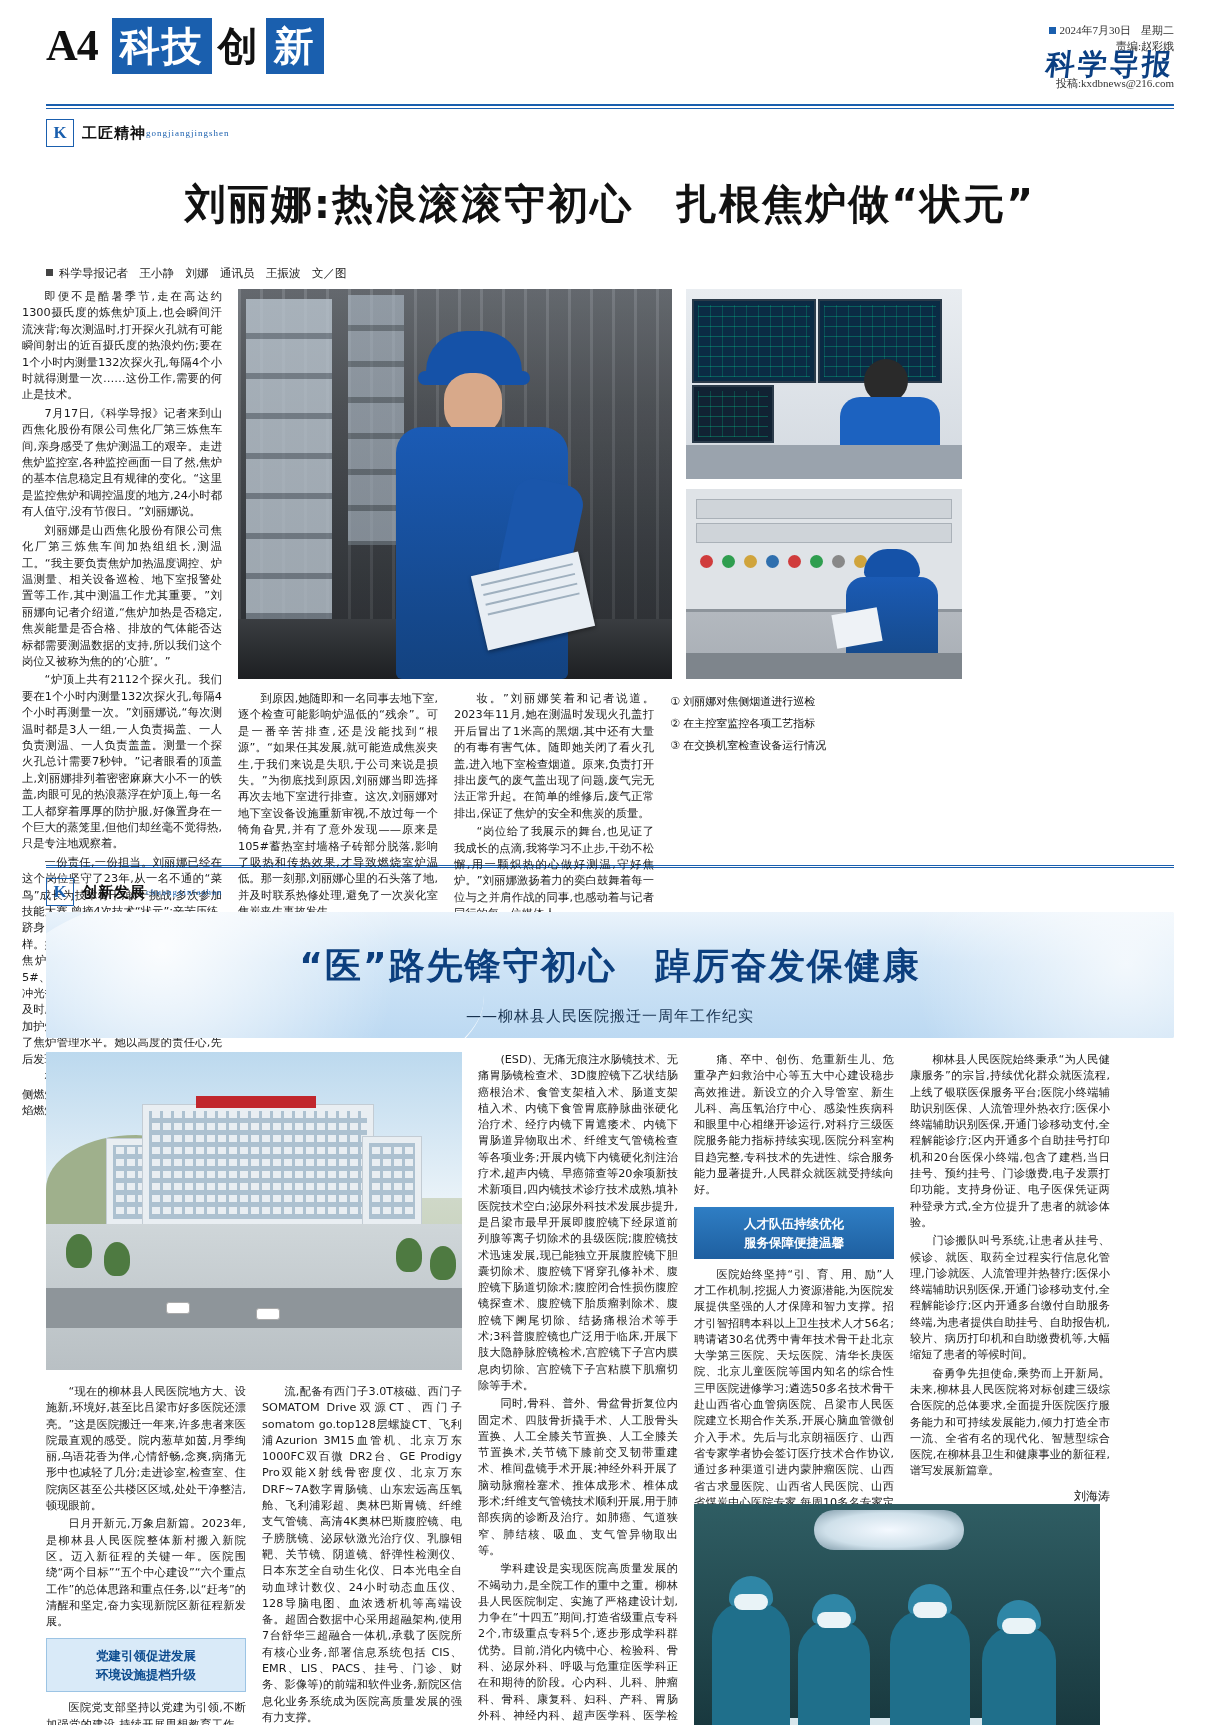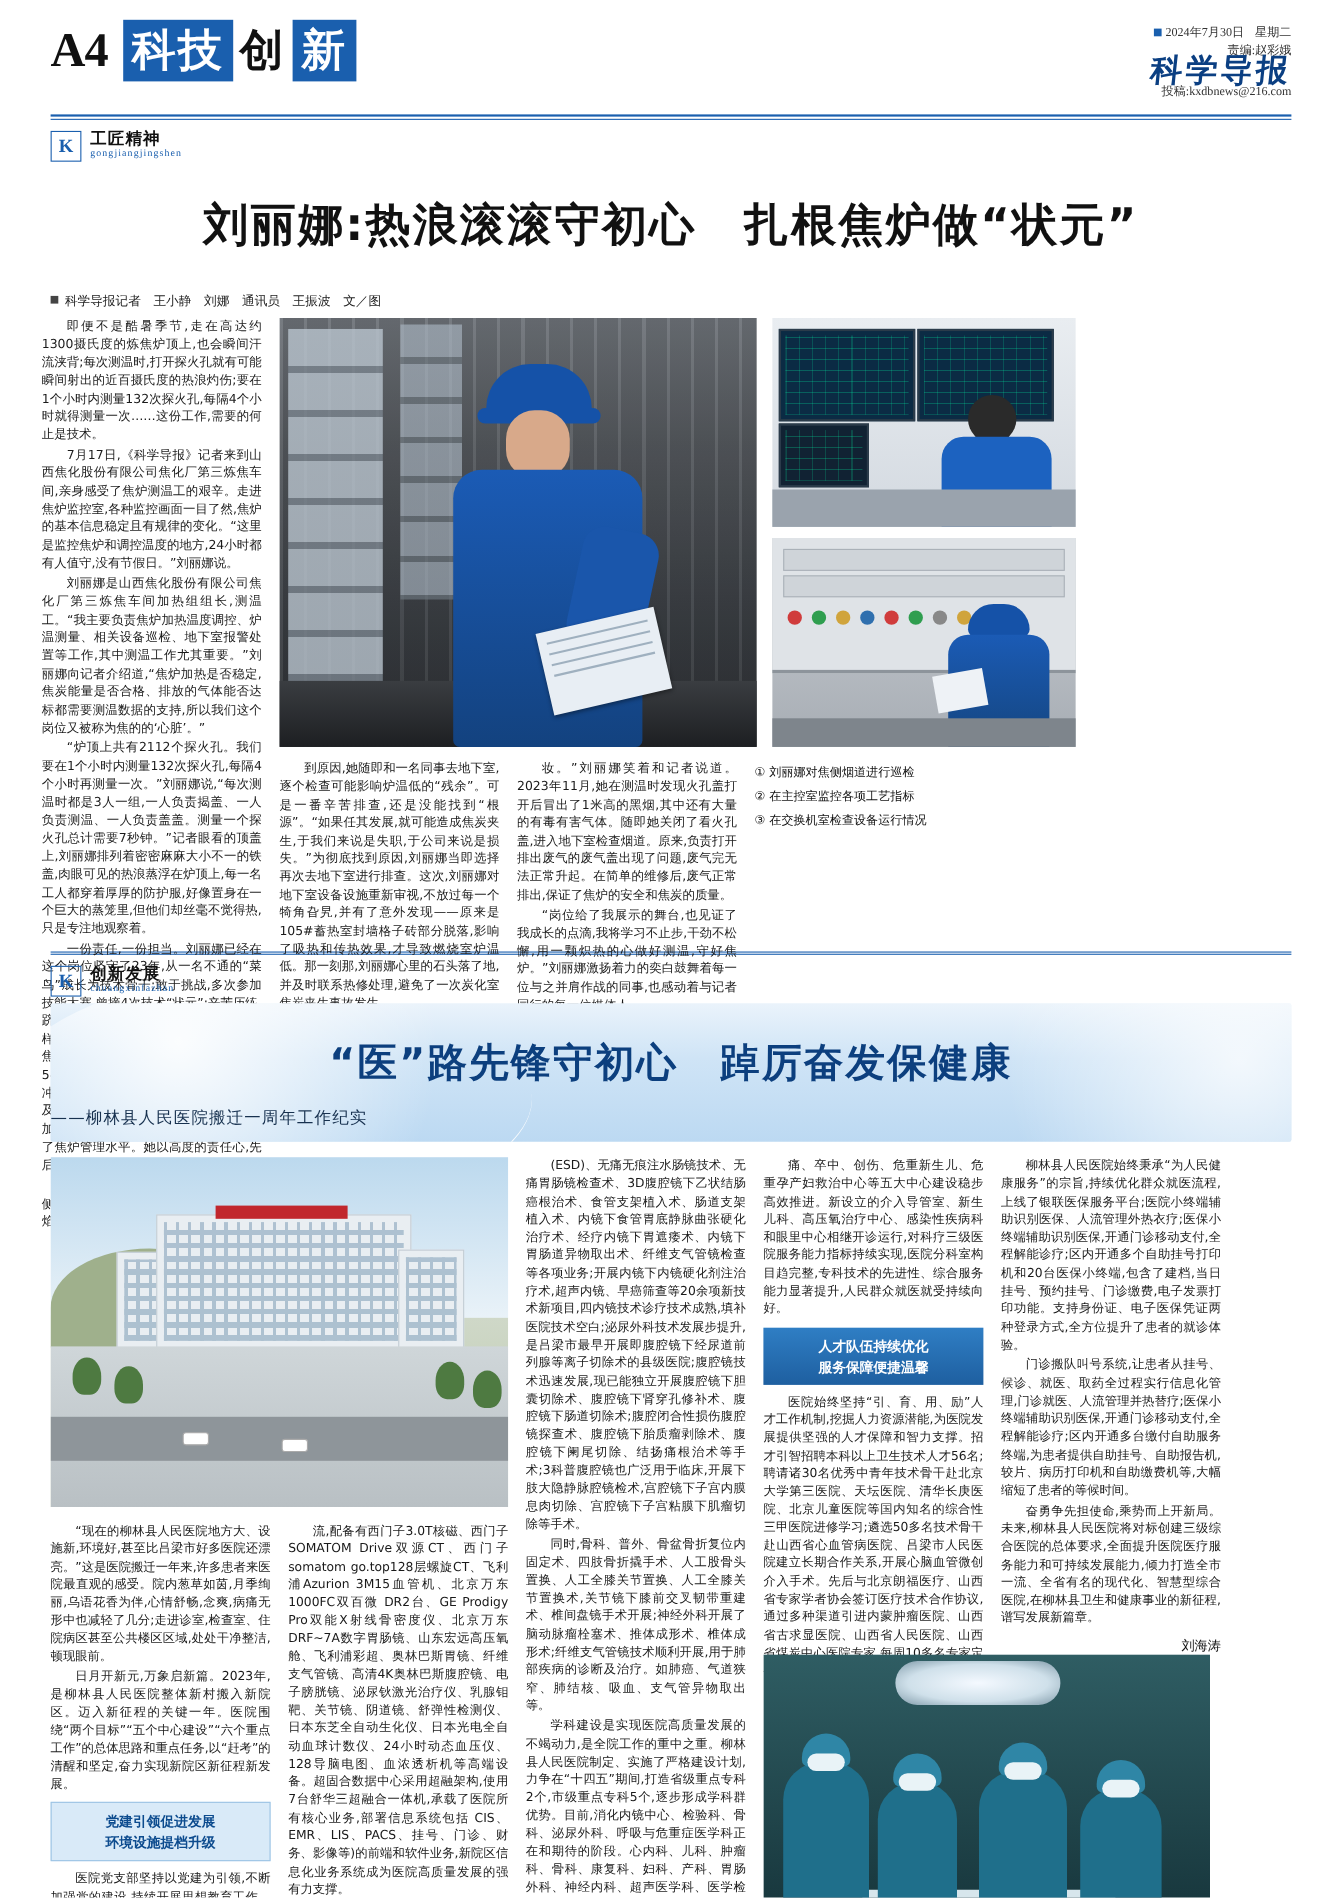--- a/index.html
+++ b/index.html
@@ -48,35 +48,35 @@
 
   
   .sec-label{display:flex;align-items:center;gap:8px;margin:10px 46px 0 46px;}
   .sec-K{
     width:26px;height:26px;border:1px solid #1a5fae;color:#1a5fae;
     font-family:"Liberation Serif",serif;font-weight:bold;font-size:17px;
     display:flex;align-items:center;justify-content:center;
   }
   .sec-txt-cn{font-family:"DejaVu Sans",sans-serif;font-weight:bold;font-size:15px;color:#111;letter-spacing:1px;}
   .sec-txt-py{font-family:"Liberation Serif",serif;font-size:9px;color:#1a5fae;letter-spacing:1px;}
-  .sec-label .stack{display:flex;flex-direction:column;line-height:13px;}
+  .sec-label .stack{display:flex;line-height:13px;align-items:center;}
 
   
   .headline1{
     text-align:center;font-family:"DejaVu Sans",sans-serif;font-weight:bold;
     font-size:41px;letter-spacing:2px;color:#111;margin:30px 46px 0 46px;
   }
   .byline{
     margin:34px 46px 0 46px;font-size:11.5px;color:#222;
     font-family:"DejaVu Sans",sans-serif;
   }
   .byline .sq{display:inline-block;width:7px;height:7px;background:#444;margin-right:6px;vertical-align:1px;}
 
   
-  .art1{position:relative;margin:8px 46px 0 38px;height:560px;}
+  .art1{position:relative;margin:8px 46px 0 22px;height:560px;}
   .col-text{
     width:200px;font-size:11.3px;line-height:16.4px;text-align:justify;
     font-family:"DejaVu Sans",sans-serif;color:#1a1a1a;
   }
   .col-text p{margin:0 0 2px 0;text-indent:2em;}
   .c1{position:absolute;left:0;top:0;width:200px;}
   .photo-main{
     position:absolute;left:216px;top:0;width:434px;height:390px;
     overflow:hidden;border:0;
   }
@@ -147,21 +147,21 @@
   .banner .swoosh{position:absolute;left:-40px;top:-30px;width:520px;height:220px;border-radius:50%;
     background:radial-gradient(circle at 30% 30%, rgba(255,255,255,.9), rgba(255,255,255,0) 60%);}
   .banner .swoosh2{position:absolute;left:-120px;top:20px;width:560px;height:200px;border-bottom:3px solid rgba(255,255,255,.85);border-radius:50%;transform:rotate(-8deg);}
   .banner .swoosh3{position:absolute;right:-160px;top:-40px;width:520px;height:230px;border-radius:50%;
     background:radial-gradient(circle at 60% 40%, rgba(255,255,255,.75), rgba(255,255,255,0) 62%);}
   .headline2{
     position:relative;text-align:center;font-family:"DejaVu Sans",sans-serif;font-weight:bold;
     font-size:36px;letter-spacing:2px;color:#0c3f7e;padding-top:30px;
   }
   .subline2{
-    position:relative;font-family:"DejaVu Sans",sans-serif;
+    position:relative;text-align:center;font-family:"DejaVu Sans",sans-serif;
     font-size:15px;color:#17314f;margin-top:16px;letter-spacing:1px;
   }
 
   
   .art2{position:relative;margin:14px 46px 0 46px;height:700px;}
   .a2col{
     position:absolute;width:200px;font-size:11.2px;line-height:16.3px;text-align:justify;
     font-family:"DejaVu Sans",sans-serif;color:#1a1a1a;
   }
   .a2col p{margin:0 0 2px 0;text-indent:2em;}

